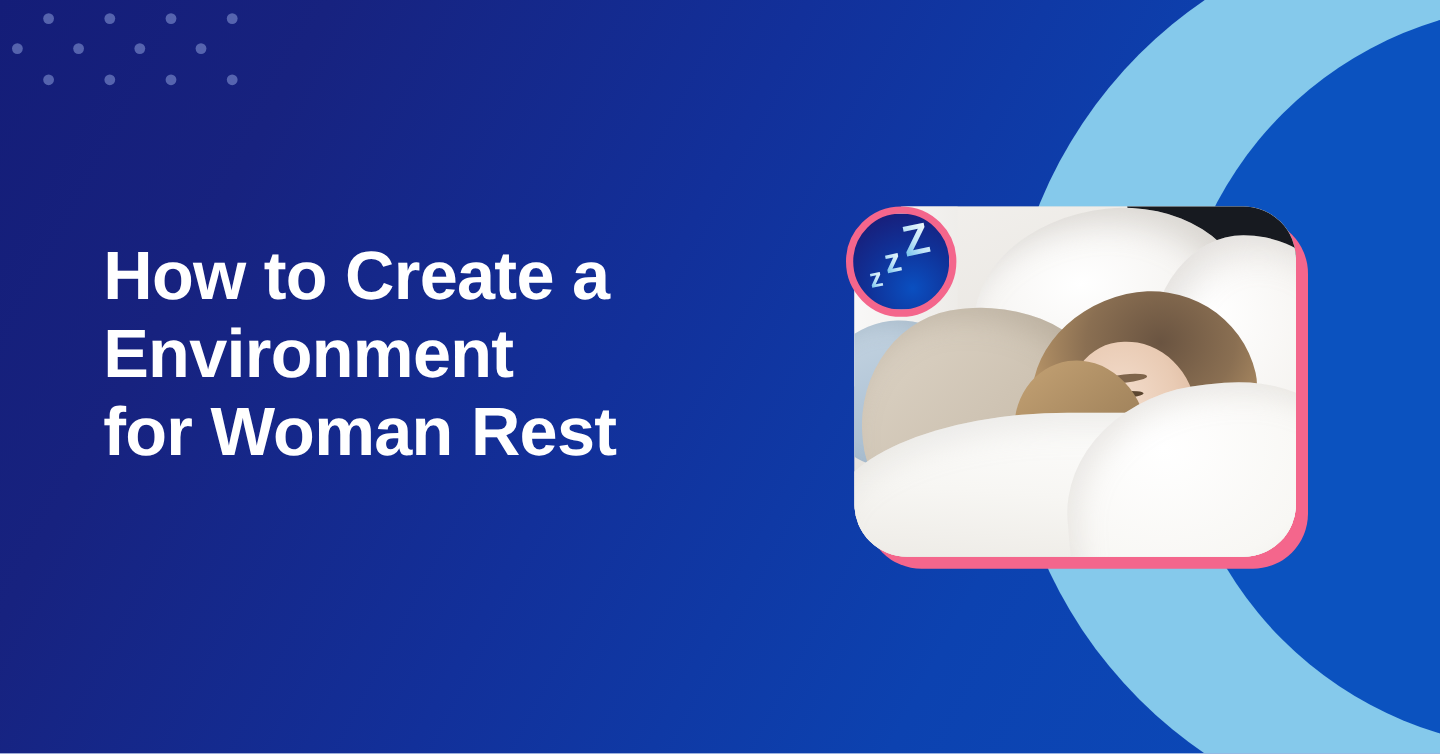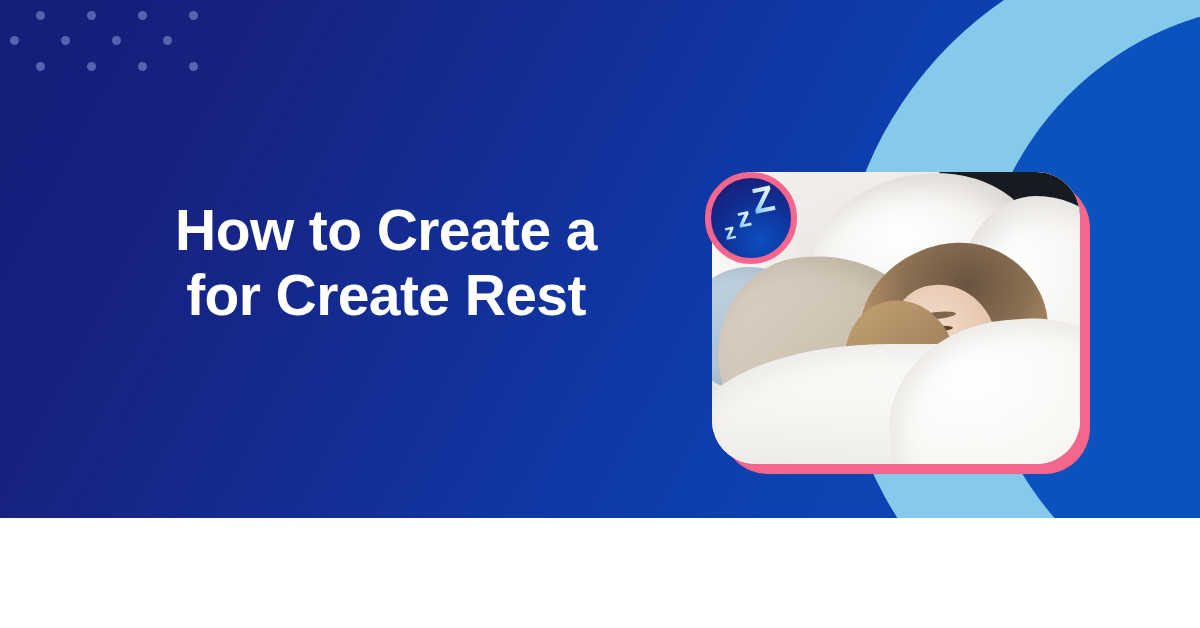--- a/index.html
+++ b/index.html
@@ -3,25 +3,24 @@
 <meta charset="utf-8">
 <style>
   html, body {
     margin: 0;
     padding: 0;
     background: #ffffff;
   }
   .banner {
     position: relative;
     width: 1200px;
-    height: 518px;
+    height: 628px;
     overflow: hidden;
     font-family: "Liberation Sans", sans-serif;
     background: linear-gradient(118deg, #141d78 0%, #17227f 18%, #12309a 44%, #0c42b0 70%, #0b4bba 100%);
-    text-align: center;
   }
 
   
   .bg-layer {
     position: absolute;
     inset: 0;
     overflow: hidden;
   }
   .arc-light {
     position: absolute;
@@ -269,21 +268,22 @@
     <div class="dot" style="left:163px; top:36px;"></div>
 
     <div class="dot" style="left:36px;  top:62px;"></div>
     <div class="dot" style="left:87px;  top:62px;"></div>
     <div class="dot" style="left:138px; top:62px;"></div>
     <div class="dot" style="left:189px; top:62px;"></div>
   </div>
 
   <h1 class="headline">
     <span class="headline-line">How to Create a</span>
-    <span class="headline-line">for Create Rest</span>
+    <span class="headline-line">Environment</span>
+    <span class="headline-line">for Woman Rest</span>
   </h1>
 
   <div class="card-wrap">
     <div class="card-border"></div>
 
     <div class="card-photo">
       <div class="scene">
         <div class="sc-wallbg"></div>
         <div class="sc-wallstripe"></div>
         <div class="sc-headboard"></div>

